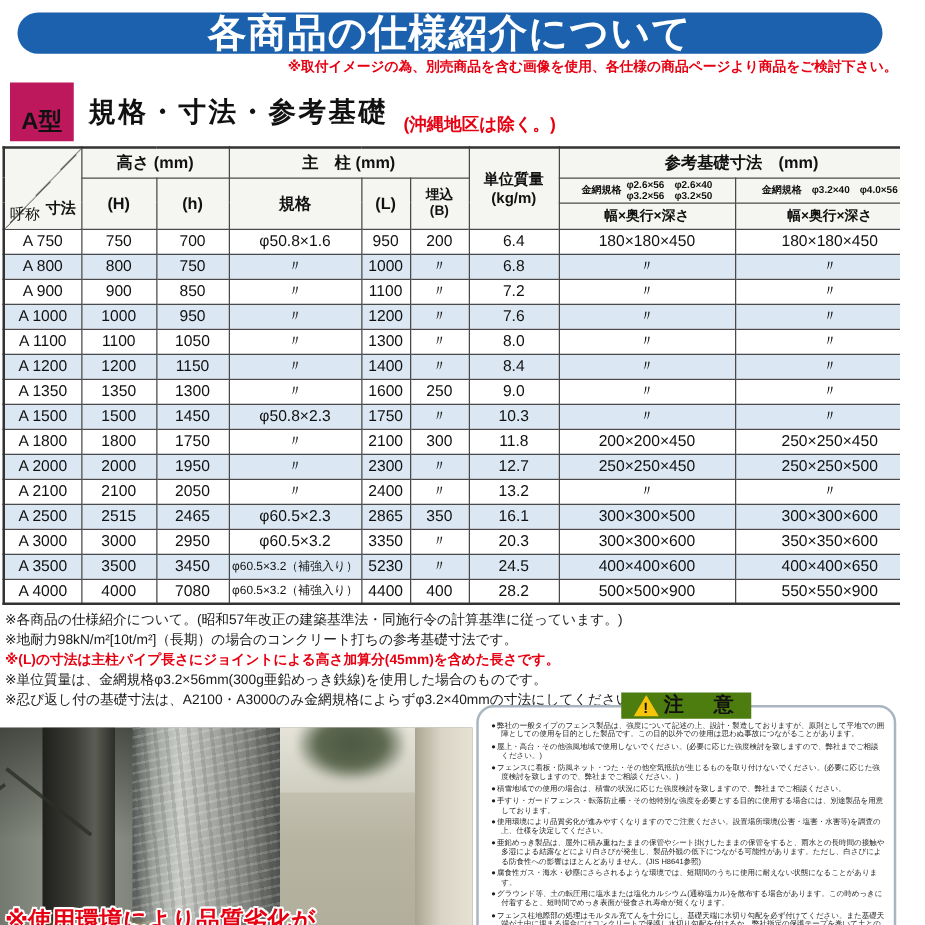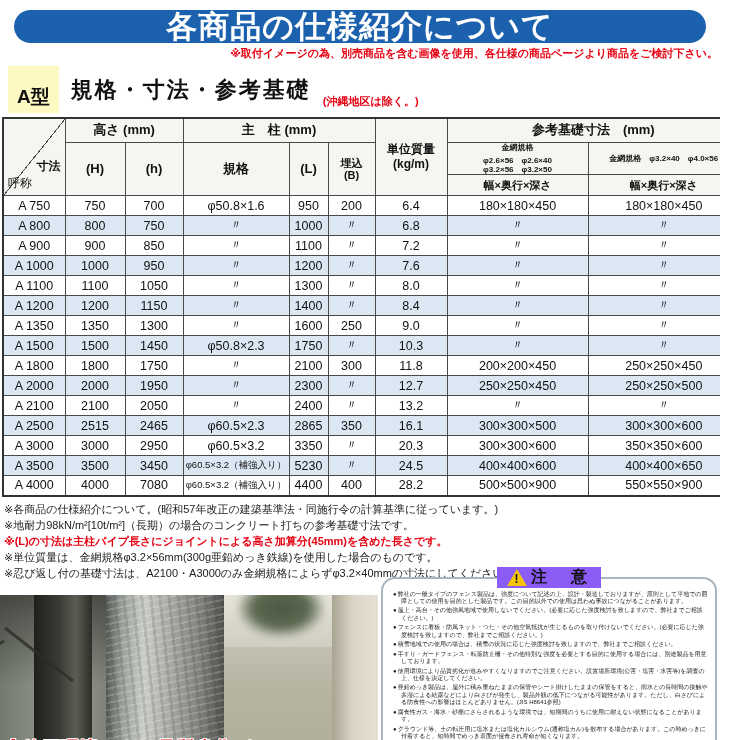--- a/index.html
+++ b/index.html
@@ -7,38 +7,38 @@
   .page { width:720px; height:740px; position:relative; overflow:hidden; background:#fff; }
 
   
   .title-bar { margin:10px 14px 0; height:33px; border-radius:17px; background:#1c61ad;
     display:flex; align-items:center; justify-content:center; }
   .title-bar .title { font-size:31px; font-weight:bold; color:#fff; letter-spacing:1px; white-space:nowrap; }
 
   .notice { margin:3px 2px 0 0; font-size:11px; font-weight:bold; color:#e60012; text-align:right; }
 
   .section-head { margin:5px 0 3px 8px; display:flex; align-items:center; gap:12px; }
-  .badge { background:#fef9c3; color:#111; font-size:19px; font-weight:bold; padding:18px 9px 3px; }
+  .badge { background:#be185d; color:#111; font-size:19px; font-weight:bold; padding:18px 9px 3px; }
   .heading { font-size:22px; font-weight:bold; color:#111; letter-spacing:2px; }
-  .sub { font-size:11px; color:#e60012; font-weight:bold; align-self:flex-end; padding-bottom:4px; }
+  .sub { font-size:14px; color:#e60012; font-weight:bold; align-self:flex-end; padding-bottom:4px; }
 
   
   table.spec { margin:4px 1px 0 2px; width:737px; table-layout:fixed; border-collapse:collapse; border:2px solid #333; }
   table.spec th, table.spec td { border:1px solid #4a4a4a; text-align:center; vertical-align:middle; padding:0; color:#111; }
   thead th { background:#f5f5f1; font-weight:bold; font-size:13px; }
   thead tr.r1 th { height:24px; }
   thead tr.r2 th { height:20px; }
   thead tr.r3 th { height:21px; font-size:11px; }
   th.two-line { font-size:11px; line-height:1.1; }
   th.unit { font-size:12px; line-height:1.25; }
   .red-text { color:#e60012; }
   .corner { position:relative; background-image:linear-gradient(to bottom right, transparent 49.5%, #4a4a4a 49.5%, #4a4a4a 50.5%, transparent 50.5%); }
   .corner .c-top { position:absolute; top:3px; right:4px; font-size:12px; font-weight:bold;margin-top:36px; }
   .corner .c-bot { position:absolute; bottom:3px; left:4px; font-size:12px; font-weight:normal; }
-  .mesh { display:flex; align-items:center; justify-content:center; gap:4px; font-size:8px; font-weight:bold; line-height:1.15;flex-direction:column; }
+  .mesh { display:flex; align-items:center; justify-content:center; gap:4px; font-size:8px; font-weight:bold; line-height:1.15; }
   .mesh .mesh-col { display:flex; flex-direction:column; text-align:left; }
   tbody td { height:20px; font-size:12.5px; background:#fff; }
   tbody tr.alt td { background:#dbe8f4; }
   tbody td.small { font-size:9.5px; }
 
   
   .footnotes { margin:4px 0 0 4px; }
   .fn { font-size:11px; line-height:16px; color:#1a1a1a; white-space:nowrap; }
   .fn.red { color:#e60012; font-weight:bold; }
 
@@ -67,21 +67,21 @@
   .wire3 { left:-4px; top:58px; width:86px; height:3px; background:rgba(44,46,40,.8); transform:rotate(38deg); }
   .ph-yellow { left:6px; bottom:-10px; width:170px; height:48px;
     background:radial-gradient(ellipse at 40% 80%, #d0a42e 0%, #c0992f 45%, rgba(192,153,47,0) 78%); filter:blur(2px); }
   .photo-caption { position:absolute; left:4px; bottom:3px; z-index:5; font-weight:bold; color:#e60012;
     font-size:19px; line-height:1.22; white-space:nowrap;
     text-shadow:-1.5px 0 #fff,1.5px 0 #fff,0 -1.5px #fff,0 1.5px #fff,-1px -1px #fff,1px 1px #fff,-1px 1px #fff,1px -1px #fff; }
 
   
   .caution-box { position:absolute; left:381px; right:3px; top:-6px; height:198px; border:2px solid #aab6bf;
     border-radius:14px; background:#fff; }
-  .caution-title { position:absolute; top:-12px; left:50%; transform:translateX(-50%); background:#8b5cf6; padding:0 10px;
+  .caution-title { position:absolute; top:-12px; left:50%; transform:translateX(-50%); background:#4d7c0f; padding:0 10px;
     display:flex; align-items:center; gap:4px; white-space:nowrap; }
   .caution-title .t-text { font-size:16px; font-weight:bold; letter-spacing:4px; color:#111; }
   .warn-tri { position:relative; width:0; height:0; border-left:10px solid transparent; border-right:10px solid transparent;
     border-bottom:17px solid #f6c50a; }
   .warn-tri::after { content:"!"; position:absolute; left:-2.5px; top:3px; font-size:12px; font-weight:bold; color:#111; }
   .bullets { padding:12px 7px 4px 10px; overflow:hidden; height:192px; }
   .bullet { font-size:6px; line-height:1.24; color:#222; padding-left:8px; text-indent:-8px; margin-bottom:2px; }
   .bullet::before { content:"●"; margin-right:1px; }
 </style>
 </head>

